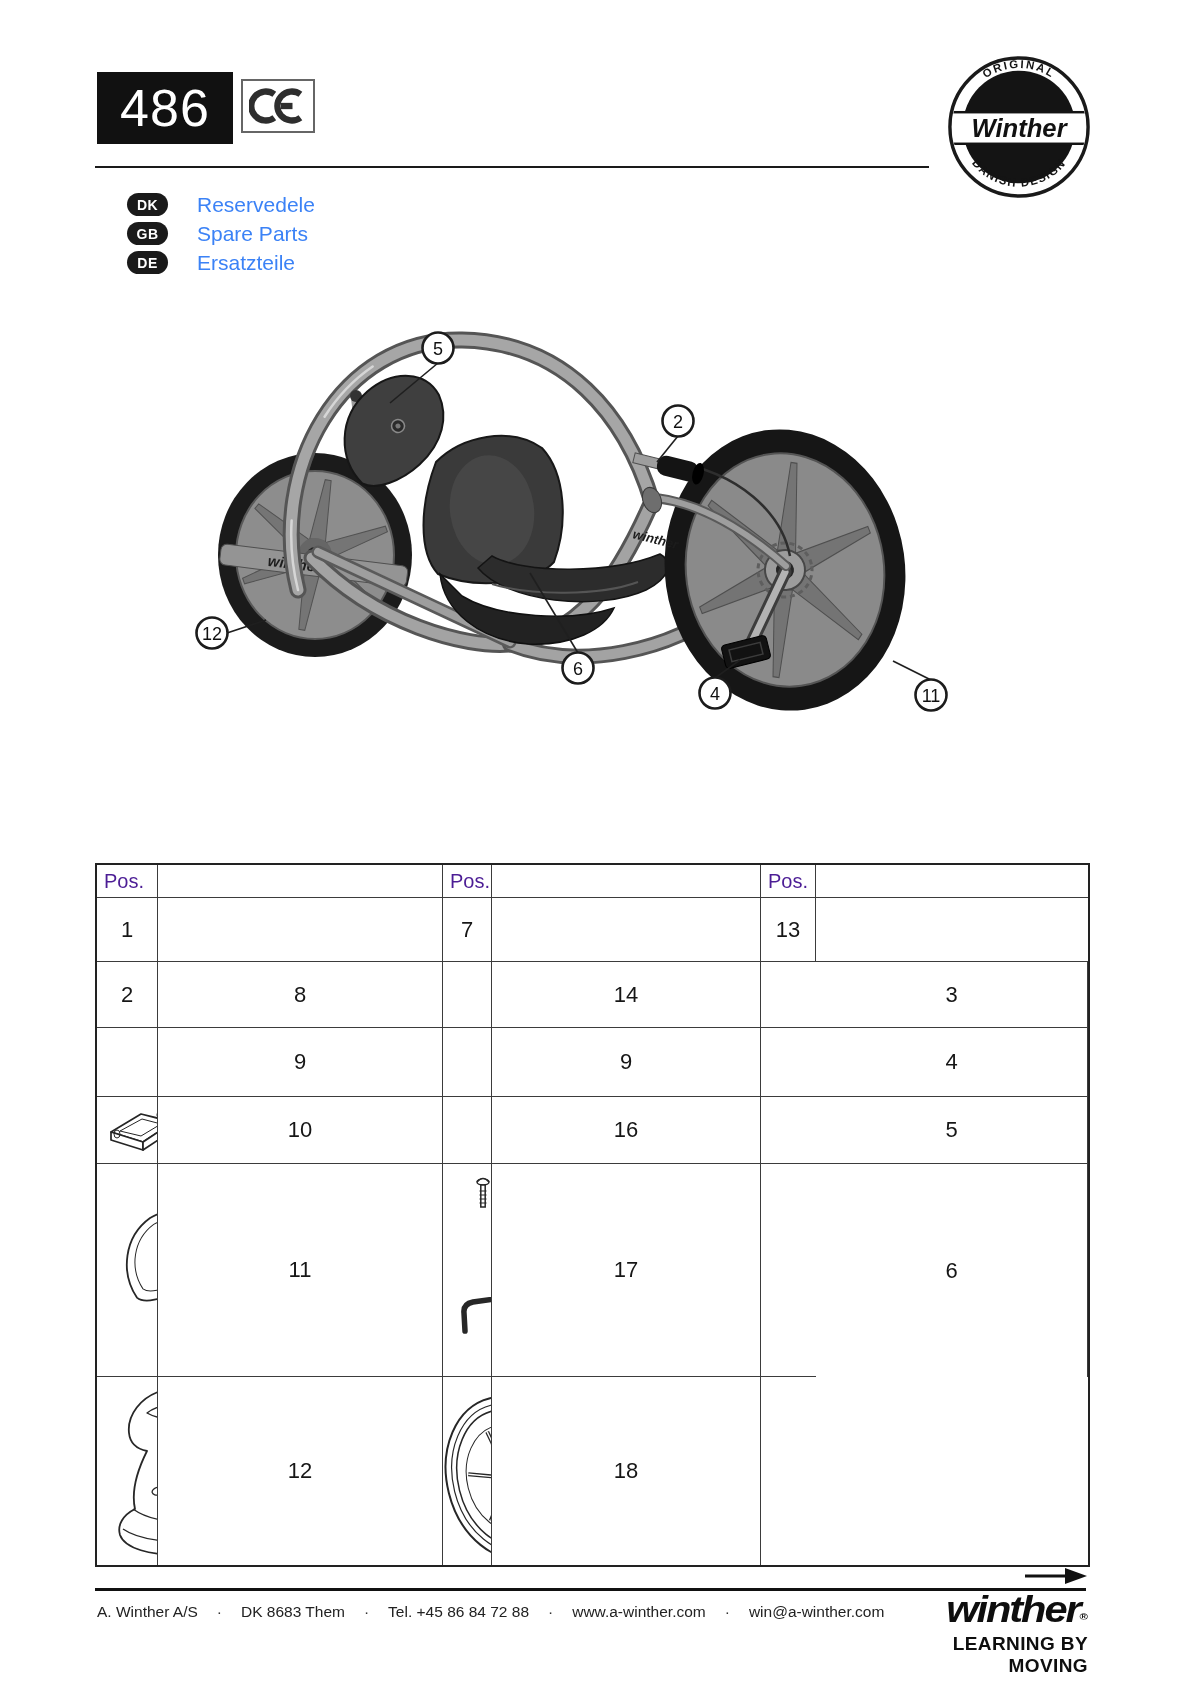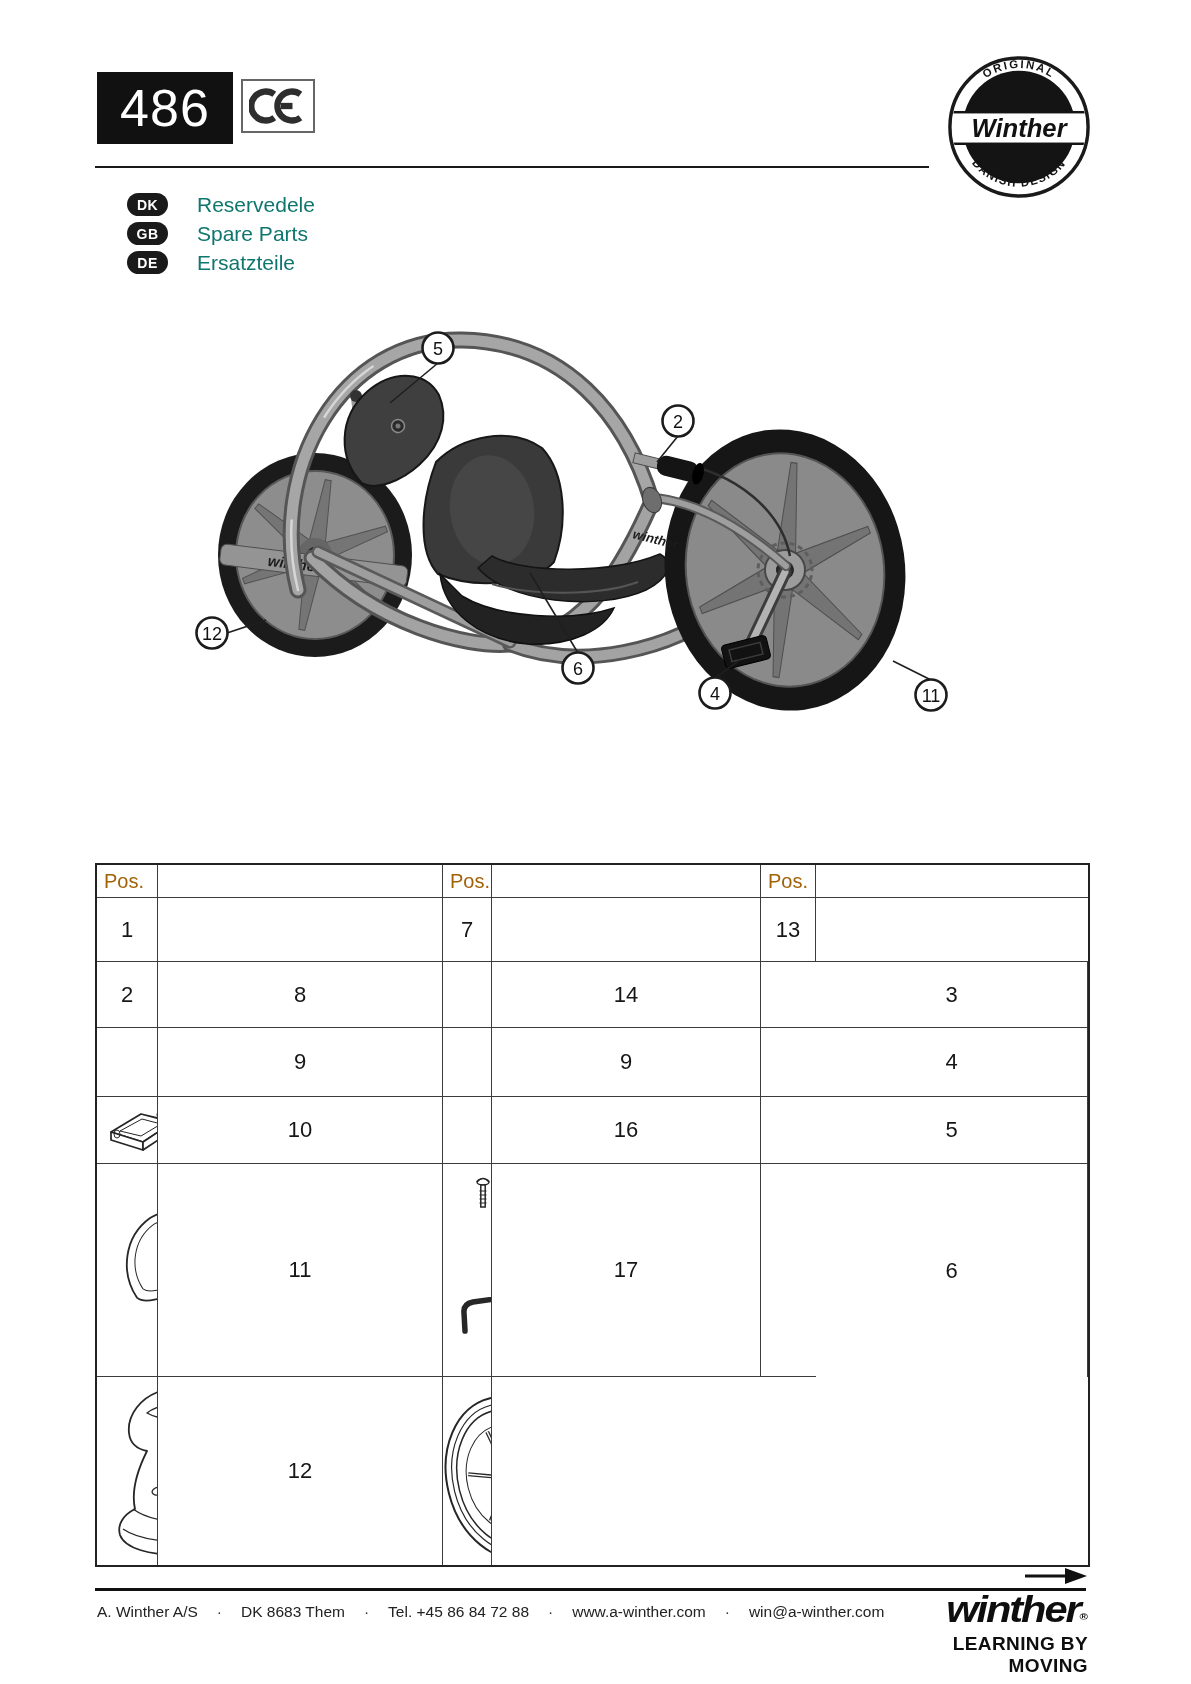--- a/index.html
+++ b/index.html
@@ -22,35 +22,35 @@
   .top-rule{position:absolute;left:95px;top:166px;width:834px;height:2px;background:#1a1a1a;}
   .brand-badge{position:absolute;left:945px;top:53px;width:148px;height:148px;}
   
   .langs{position:absolute;left:127px;top:193px;}
   .lang-row{display:flex;align-items:center;height:23px;margin-bottom:6px;}
   .lang-badge{
     width:41px;height:23px;border-radius:12px;background:#1a1a1a;color:#fff;
     font-size:14px;font-weight:bold;letter-spacing:.5px;
     display:flex;align-items:center;justify-content:center;flex:0 0 auto;
   }
-  .lang-label{margin-left:29px;font-size:21px;color:#0f766e;}
+  .lang-label{margin-left:29px;font-size:21px;color:#3b82f6;}
   
   .vehicle{position:absolute;left:180px;top:300px;width:770px;height:420px;}
   .vehicle text{font-family:"Liberation Sans",sans-serif;}
   
   .parts-table{
     position:absolute;left:95px;top:863px;width:991px;height:700px;
     border:2px solid #222;display:grid;
     grid-template-columns:61px 285px 49px 269px 55px 272px;
     grid-template-rows:33px 64px 66px 69px 67px 213px 188px;
   }
   .c{border-right:1.5px solid #3b3b3b;border-bottom:1.5px solid #3b3b3b;box-sizing:border-box;overflow:hidden;}
   .c.lastcol{border-right:none;}
   .c.lastrow{border-bottom:none;}
-  .pos-h{font-size:20px;padding:5px 0 0 7px;color:#a16207;}
+  .pos-h{font-size:20px;padding:5px 0 0 7px;color:#4c1d95;}
   .pos-n{display:flex;align-items:center;justify-content:center;font-size:22px;color:#161616;}
   .img-cell{position:relative;display:flex;align-items:center;}
   .img-cell svg{display:block;flex:0 0 auto;}
   .part-label{font-size:19px;color:#1f1f1f;white-space:pre;}
   .abs{position:absolute;}
   
   .footer-rule{position:absolute;left:95px;top:1588px;width:991px;height:3px;background:#111;}
   .footer-arrow{position:absolute;left:1025px;top:1567px;width:62px;height:18px;}
   .footer-contact{
     position:absolute;left:97px;top:1603px;width:800px;
@@ -491,20 +491,21 @@
             <line x1="0" y1="0" x2="-28" y2="37"></line>
               <line x1="0" y1="0" x2="-38.6" y2="-13.5"></line>
             <line x1="0" y1="0" x2="-10" y2="-50"></line>
               <line x1="0" y1="0" x2="28" y2="-37"></line>
           </g>
           <ellipse rx="10" ry="12" fill="#fff" stroke="#272727" stroke-width="1.5"></ellipse>
           <ellipse rx="4.5" ry="5.5" fill="none" stroke="#272727" stroke-width="1.1"></ellipse>
         </g>
       </svg>
     </div>
+    <div class="c pos-n lastrow">18</div>
     <div class="c lastcol lastrow img-cell"></div>
   </div>
 
   <svg class="footer-arrow" viewBox="0 0 62 18">
     <line x1="0" y1="9" x2="44" y2="9" stroke="#111" stroke-width="3"></line>
     <polygon points="40,1 62,9 40,17" fill="#111"></polygon>
   </svg>
   <div class="footer-rule"></div>
 
   <div class="footer-contact">

